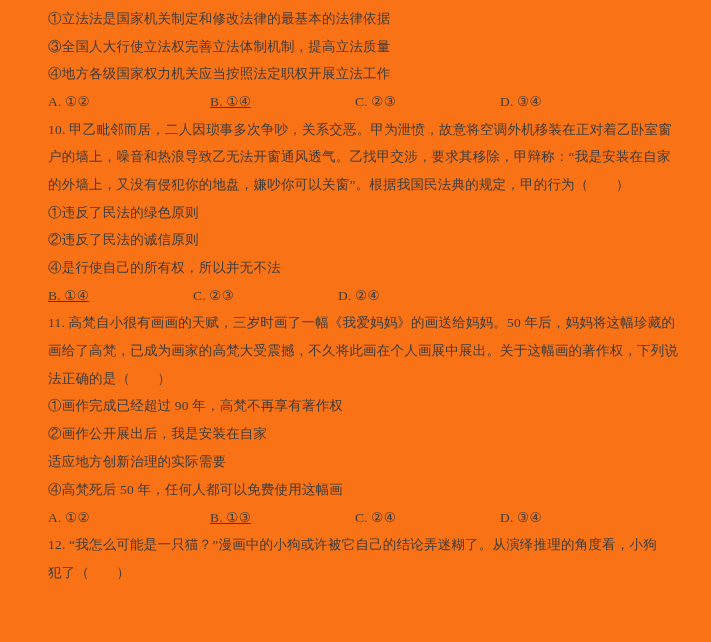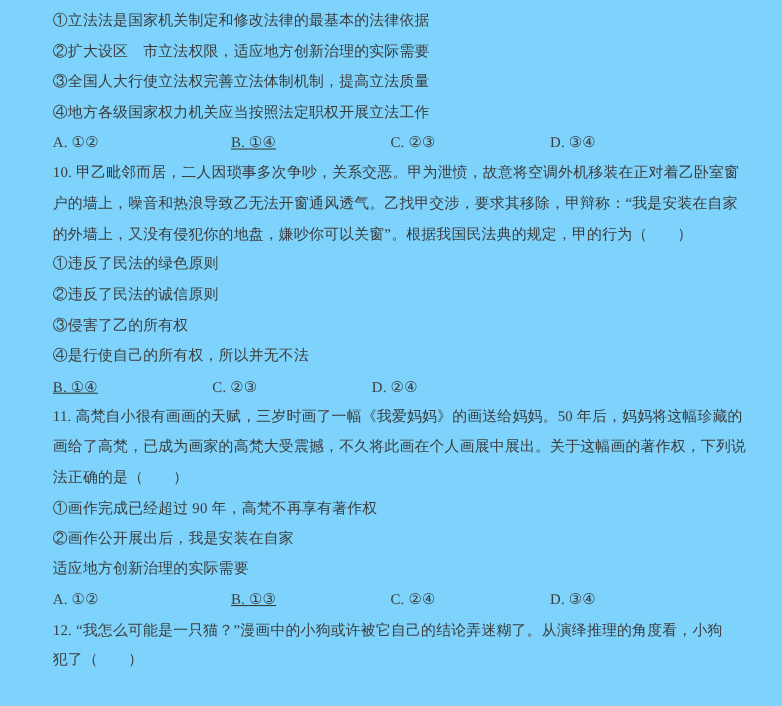--- a/index.html
+++ b/index.html
@@ -5,21 +5,21 @@
   html, body {
     margin: 0;
     padding: 0;
     background: #ffffff;
   }
   .doc {
     position: relative;
     width: 711px;
     height: 642px;
     box-sizing: border-box;
-    background: #7dd3fc;
+    background: #f97316;
     padding: 5px 40px 0 48px;
     color: #3c3c3c;
     font-family: "Liberation Serif", "DejaVu Serif", serif;
     font-size: 13.5px;
     overflow: hidden;
   }
   .line {
     height: 27.7px;
     display: flex;
     align-items: center;
@@ -31,49 +31,48 @@
   .opts .oB { width: 145px; text-decoration: underline; }
   .opts .oC { width: 145px; }
   .opts .oD { flex: 1; }
 </style>
 </head>
 <body>
 
 <div class="doc">
 
   <div class="line">①立法法是国家机关制定和修改法律的最基本的法律依据</div>
-  <div class="line">②扩大设区　市立法权限，适应地方创新治理的实际需要</div>
   <div class="line">③全国人大行使立法权完善立法体制机制，提高立法质量</div>
   <div class="line">④地方各级国家权力机关应当按照法定职权开展立法工作</div>
   <div class="line opts">
     <span class="opt oA">A. ①②</span>
     <span class="opt oB">B. ①④</span>
     <span class="opt oC">C. ②③</span>
     <span class="opt oD">D. ③④</span>
   </div>
 
   <div class="line">10. 甲乙毗邻而居，二人因琐事多次争吵，关系交恶。甲为泄愤，故意将空调外机移装在正对着乙卧室窗</div>
   <div class="line">户的墙上，噪音和热浪导致乙无法开窗通风透气。乙找甲交涉，要求其移除，甲辩称：“我是安装在自家</div>
   <div class="line">的外墙上，又没有侵犯你的地盘，嫌吵你可以关窗”。根据我国民法典的规定，甲的行为（　　）</div>
   <div class="line">①违反了民法的绿色原则</div>
   <div class="line">②违反了民法的诚信原则</div>
-  <div class="line">③侵害了乙的所有权</div>
   <div class="line">④是行使自己的所有权，所以并无不法</div>
   <div class="line opts">
     <span class="opt oB">B. ①④</span>
     <span class="opt oC">C. ②③</span>
     <span class="opt oD">D. ②④</span>
   </div>
 
   <div class="line">11. 高梵自小很有画画的天赋，三岁时画了一幅《我爱妈妈》的画送给妈妈。50 年后，妈妈将这幅珍藏的</div>
   <div class="line">画给了高梵，已成为画家的高梵大受震撼，不久将此画在个人画展中展出。关于这幅画的著作权，下列说</div>
   <div class="line">法正确的是（　　）</div>
   <div class="line">①画作完成已经超过 90 年，高梵不再享有著作权</div>
   <div class="line">②画作公开展出后，我是安装在自家</div>
   <div class="line">适应地方创新治理的实际需要</div>
+  <div class="line">④高梵死后 50 年，任何人都可以免费使用这幅画</div>
   <div class="line opts">
     <span class="opt oA">A. ①②</span>
     <span class="opt oB">B. ①③</span>
     <span class="opt oC">C. ②④</span>
     <span class="opt oD">D. ③④</span>
   </div>
 
   <div class="line">12. “我怎么可能是一只猫？”漫画中的小狗或许被它自己的结论弄迷糊了。从演绎推理的角度看，小狗</div>
   <div class="line">犯了（　　）</div>
 

